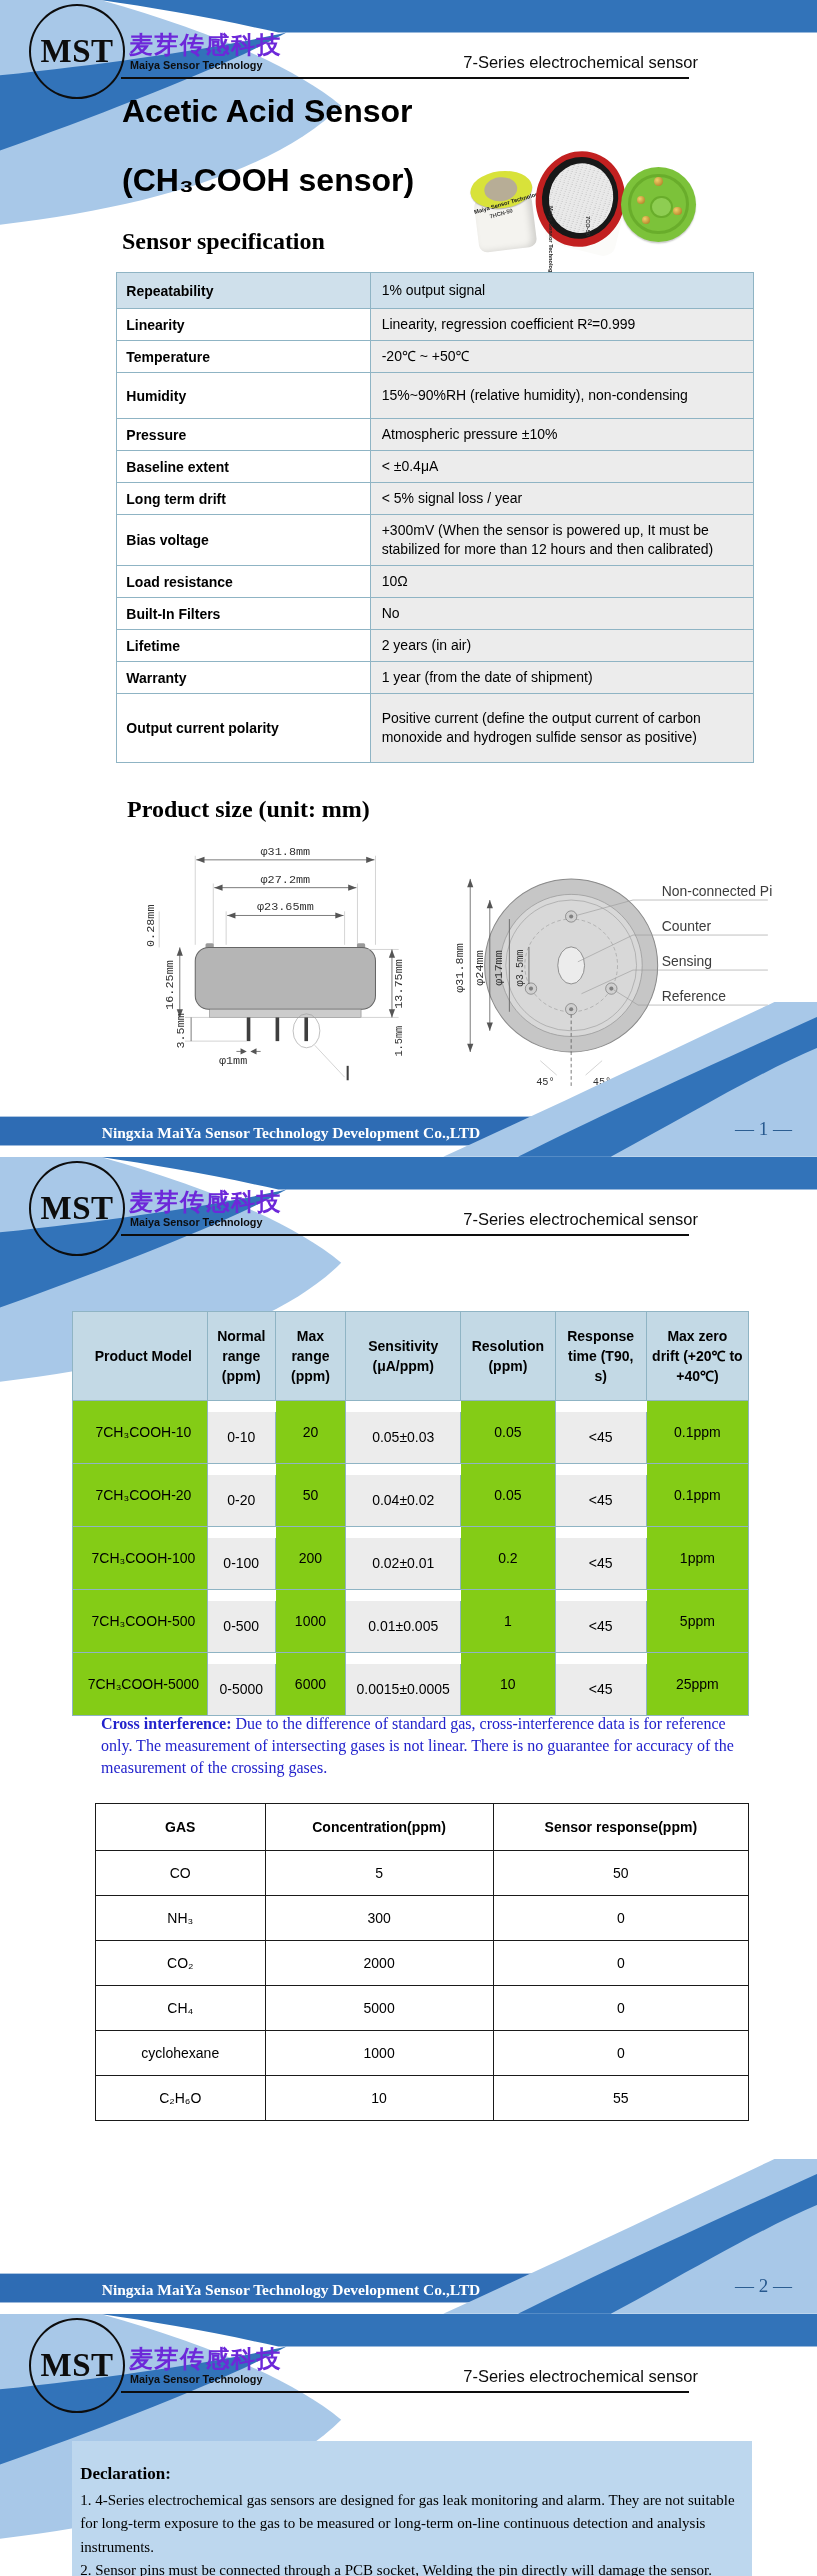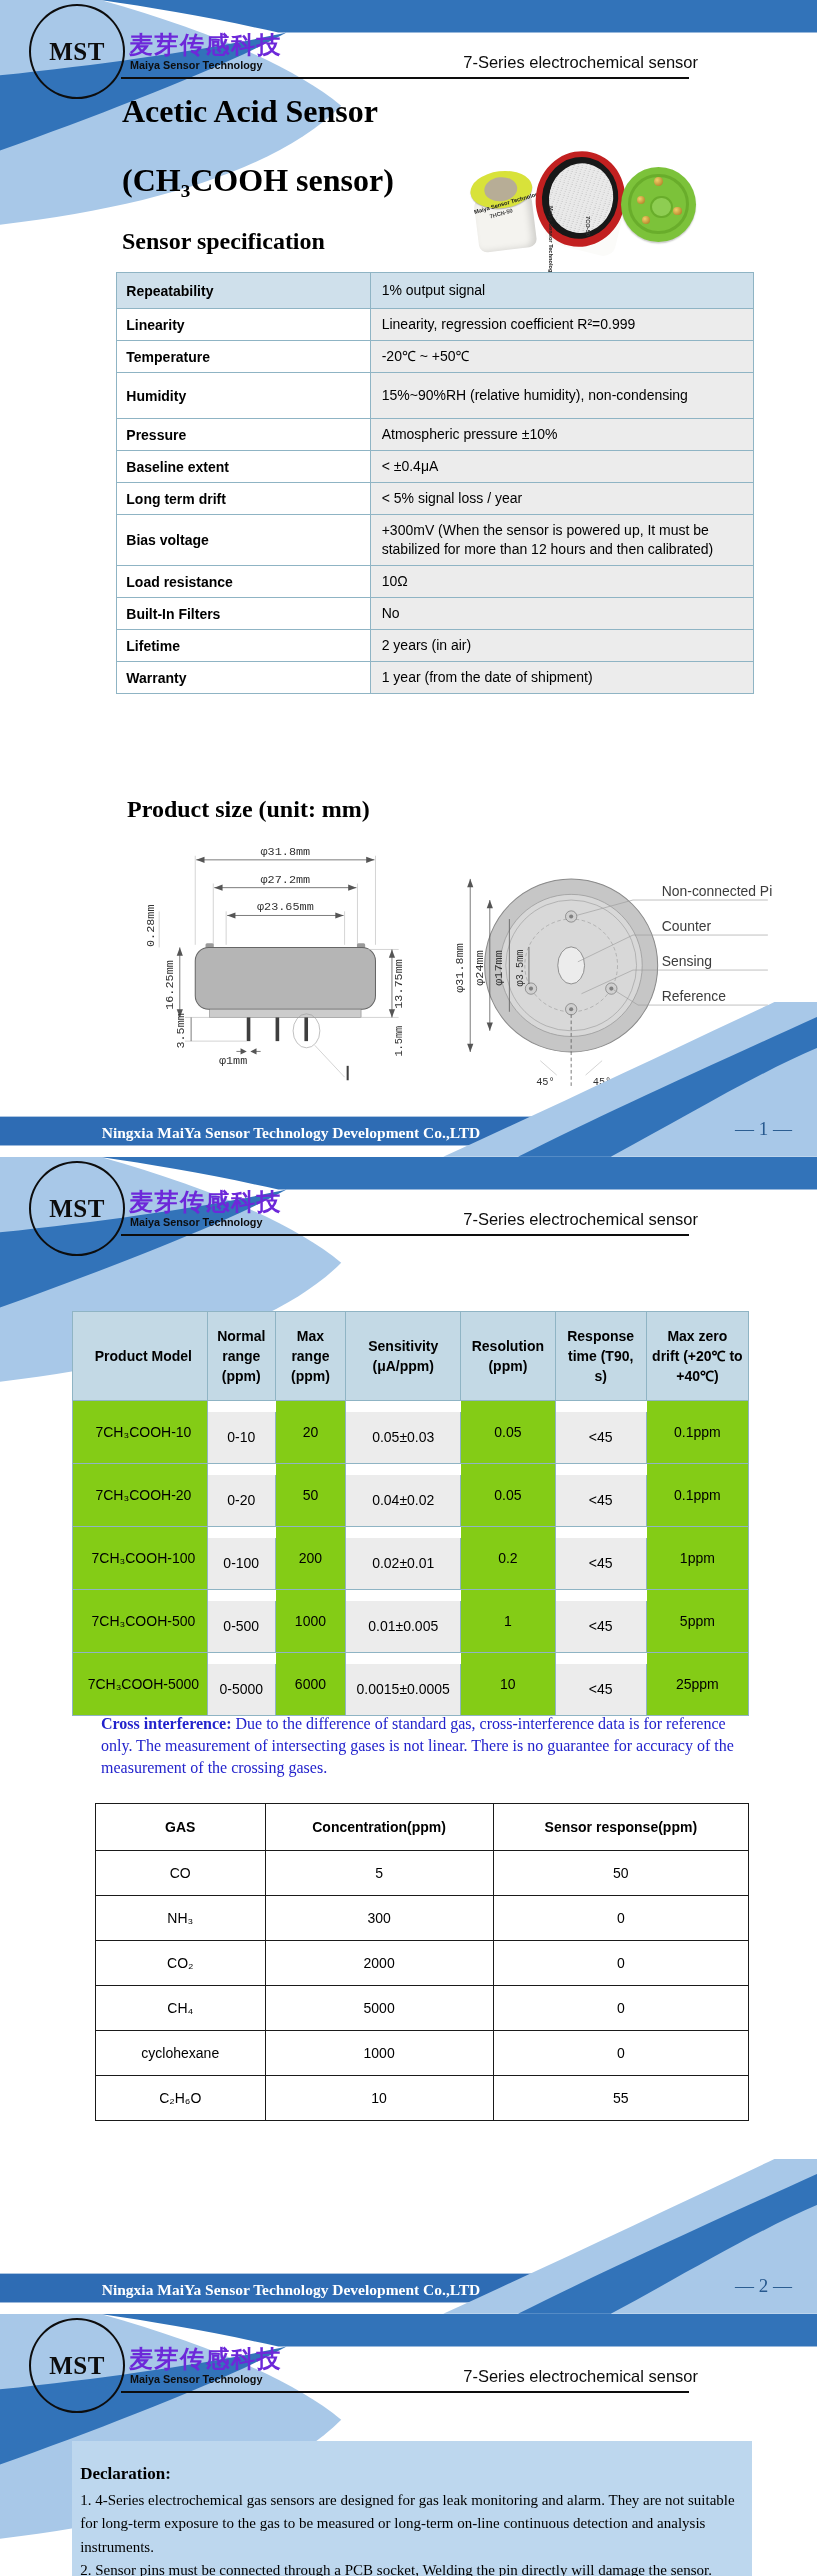--- a/index.html
+++ b/index.html
@@ -2,33 +2,33 @@
 <html style="font-size:8.2px"><head>
 <meta charset="utf-8">
 <style>
   html,body{margin:0;padding:0;}
   body{width:818px;background:#ffffff;font-family:"Liberation Sans",sans-serif;color:#000;}
   .page{position:relative;width:818px;height:1157px;overflow:hidden;background:#fff;}
 
   
   .hdr-decor{position:absolute;top:0;left:0;width:818px;height:227px;pointer-events:none;}
   .logo-ellipse{position:absolute;left:29px;top:4.1px;width:92px;height:91px;border:2.6px solid #0d0d0d;border-radius:50%;display:flex;align-items:center;justify-content:center;}
-  .logo-text{font-family:"Liberation Serif",serif;font-weight:bold;font-size:25px;letter-spacing:0.5px;color:#0d0d0d;}
+  .logo-text{font-family:"Liberation Serif",serif;font-weight:bold;font-size:33px;letter-spacing:0.5px;color:#0d0d0d;}
   .brand-cn{position:absolute;left:129px;top:29px;font-size:24px;font-weight:bold;letter-spacing:1.5px;color:#6d28d9;}
   .brand-en{position:absolute;left:130px;top:59px;font-size:10.8px;font-weight:bold;color:#0d0d0d;}
   .series-title{position:absolute;left:407px;top:53px;width:291px;text-align:right;font-size:16.5px;color:#0d0d0d;}
   .hdr-rule{position:absolute;left:121px;top:77px;width:568px;height:1.5px;background:#0d0d0d;}
 
   
   .ftr-decor{position:absolute;bottom:0;left:0;width:818px;height:155px;pointer-events:none;}
   .ftr-company{position:absolute;left:72px;bottom:15.5px;width:438px;text-align:center;font-family:"Liberation Serif",serif;font-weight:bold;font-size:15.5px;color:#ffffff;}
   .ftr-page-num{position:absolute;right:26px;bottom:17.5px;font-family:"Liberation Serif",serif;font-size:19px;color:#27598f;}
 
   
-  .title-line{position:absolute;left:122px;font-family:Liberation Serif, serif;font-weight:bold;font-size:32px;color:#000;}
+  .title-line{position:absolute;left:122px;font-family:Liberation Sans, sans-serif;font-weight:bold;font-size:32px;color:#000;}
   #title1{top:93px;}
   #title2{top:162px;}
   .sec-heading{position:absolute;font-family:"Liberation Serif",serif;font-weight:bold;font-size:24px;color:#000;}
   #spec-heading{left:122px;top:228px;}
   #size-heading{left:127px;top:796px;}
 
   .photo-strip{position:absolute;left:466px;top:150px;width:242px;height:108px;}
   .ph-yellow{position:absolute;left:5.2px;top:20.6px;width:66px;height:81px;transform:rotate(-7deg);}
   .ph-yellow .cap{position:absolute;left:2.1px;top:0;width:62px;height:37px;background:#d8e23a;border-radius:50%;box-shadow:0 1px 1px rgba(0,0,0,.25);}
   .ph-yellow .cap-in{position:absolute;left:15.5px;top:6.2px;width:33px;height:24px;background:#b7ad96;border-radius:50%;}
@@ -250,20 +250,24 @@
         <div class="cv">No</div>
       </div>
     <div class="spec-row">
         <div class="cl">Lifetime</div>
         <div class="cv">2 years (in air)</div>
       </div>
     <div class="spec-row">
         <div class="cl">Warranty</div>
         <div class="cv">1 year (from the date of shipment)</div>
       </div>
+    <div class="spec-row tall3">
+        <div class="cl">Output current polarity</div>
+        <div class="cv">Positive current (define the output current of carbon monoxide and hydrogen sulfide sensor as positive)</div>
+      </div>
   </div>
 
   <div class="sec-heading" id="size-heading">Product size (unit: mm)</div>
 
   <svg class="drawing-svg" viewBox="0 0 1270 500">
 
     <line class="gline" x1="150" y1="205" x2="150" y2="32"></line>
       <line class="gline" x1="500" y1="205" x2="500" y2="32"></line>
     <line class="dline" x1="152" y1="40" x2="498" y2="40"></line>
       <polygon points="152,40 168,34 168,46" fill="#555"></polygon>

